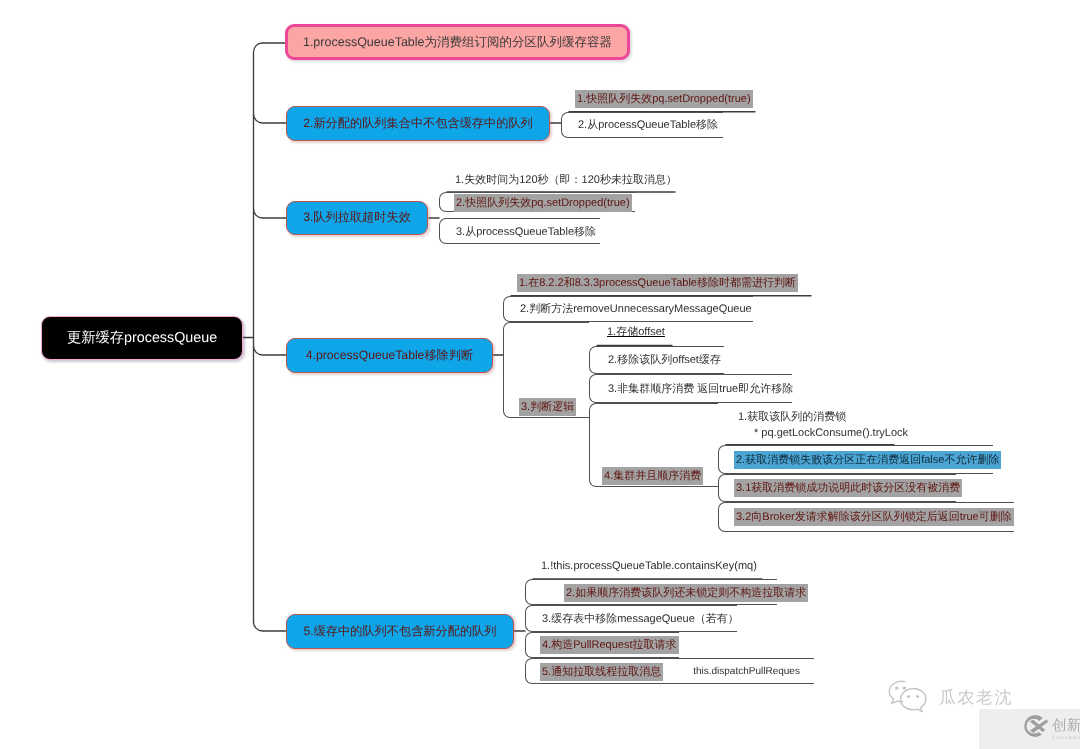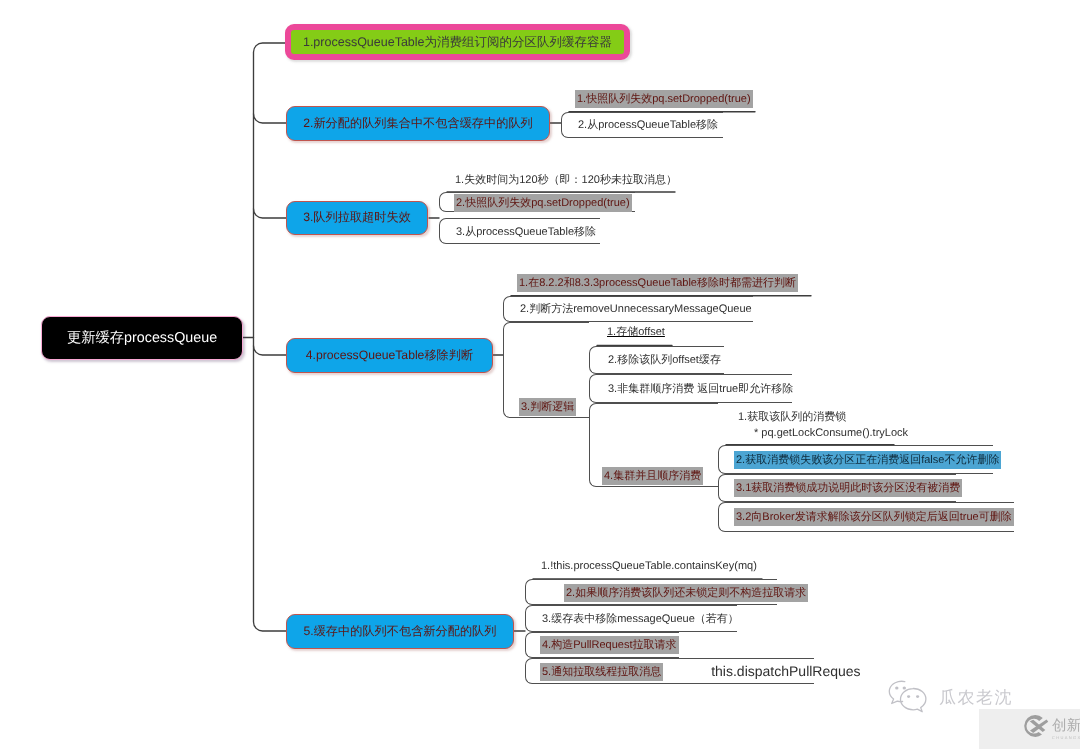--- a/index.html
+++ b/index.html
@@ -13,39 +13,39 @@
             pointer-events:none;overflow:visible;}
   svg.lines path{fill:none;stroke:#3d3d3d;stroke-width:1.35;stroke-linecap:round;}
 
   
   .node{position:absolute;box-sizing:border-box;display:flex;align-items:center;
         justify-content:center;border-radius:9px;white-space:nowrap;}
   .node.purple{background:#000000;color:#ffffff;border:1px solid #f9a8d4;
                box-shadow:1.5px 2px 2.5px rgba(95,70,110,.30);}
   .node.red{background:#0ea5e9;color:#5e1410;border:1px solid #c0554e;
             box-shadow:1.5px 1.8px 2.2px rgba(160,95,90,.28);}
-  .node.gray{background:#84cc16;color:#3a3a3a;border:6px solid #ec4899;
+  .node.gray{background:#fca5a5;color:#3a3a3a;border:3px solid #ec4899;
              box-shadow:1.5px 1.8px 2.2px rgba(135,135,135,.28);}
 
   
   .item{position:absolute;box-sizing:border-box;display:flex;align-items:center;
         border-left:1.15px solid #4f4f4f;border-top:1.15px solid #4f4f4f;
         border-bottom:1.15px solid #4f4f4f;border-right:none;
         border-top-left-radius:7px;border-bottom-left-radius:7px;}
   .item.first{border:none;border-radius:0;}      
   .item.bottom{align-items:flex-end;}
   .item.bottom .txtwrap{margin-bottom:1px;}
   .item .txtwrap{position:relative;white-space:nowrap;line-height:1.18;}
   .item .txtwrap.two{line-height:0.98;}
   .item .txt{position:relative;white-space:nowrap;font-size:11px;color:#2f2f2f;
              padding:3px 2px;line-height:1.2;}
   .item .txt.l2{padding-top:0;padding-bottom:0;margin-left:16px;}
   .item .txt.hl-red{background:#a3a3a3;color:#5e1410;}
   .item .txt.hl-blue{background:#4ca5d3;color:#0e2b3c;}
-  .item .trail{margin-left:48px;font-size:14px;color:#2f2f2f;white-space:nowrap;}
+  .item .trail{margin-left:30px;font-size:10px;color:#2f2f2f;white-space:nowrap;}
 
   
   .wm-wechat{position:absolute;display:flex;align-items:center;opacity:.55;}
   .wm-wechat .wtxt{font-size:17px;color:#9d9da6;margin-left:8px;letter-spacing:1.5px;
                    font-family:"DejaVu Sans",sans-serif;}
   .wm-corner{position:absolute;display:flex;align-items:center;background:#eeeeee;}
   .wm-corner .ctxt{display:flex;flex-direction:column;margin-left:3px;white-space:nowrap;}
   .wm-corner .c1{font-size:14.5px;color:#adadad;letter-spacing:.3px;line-height:1;}
   .wm-corner .c2{font-size:4px;color:#bdbdbd;letter-spacing:1.35px;margin-top:2.5px;line-height:1;}
 </style>

